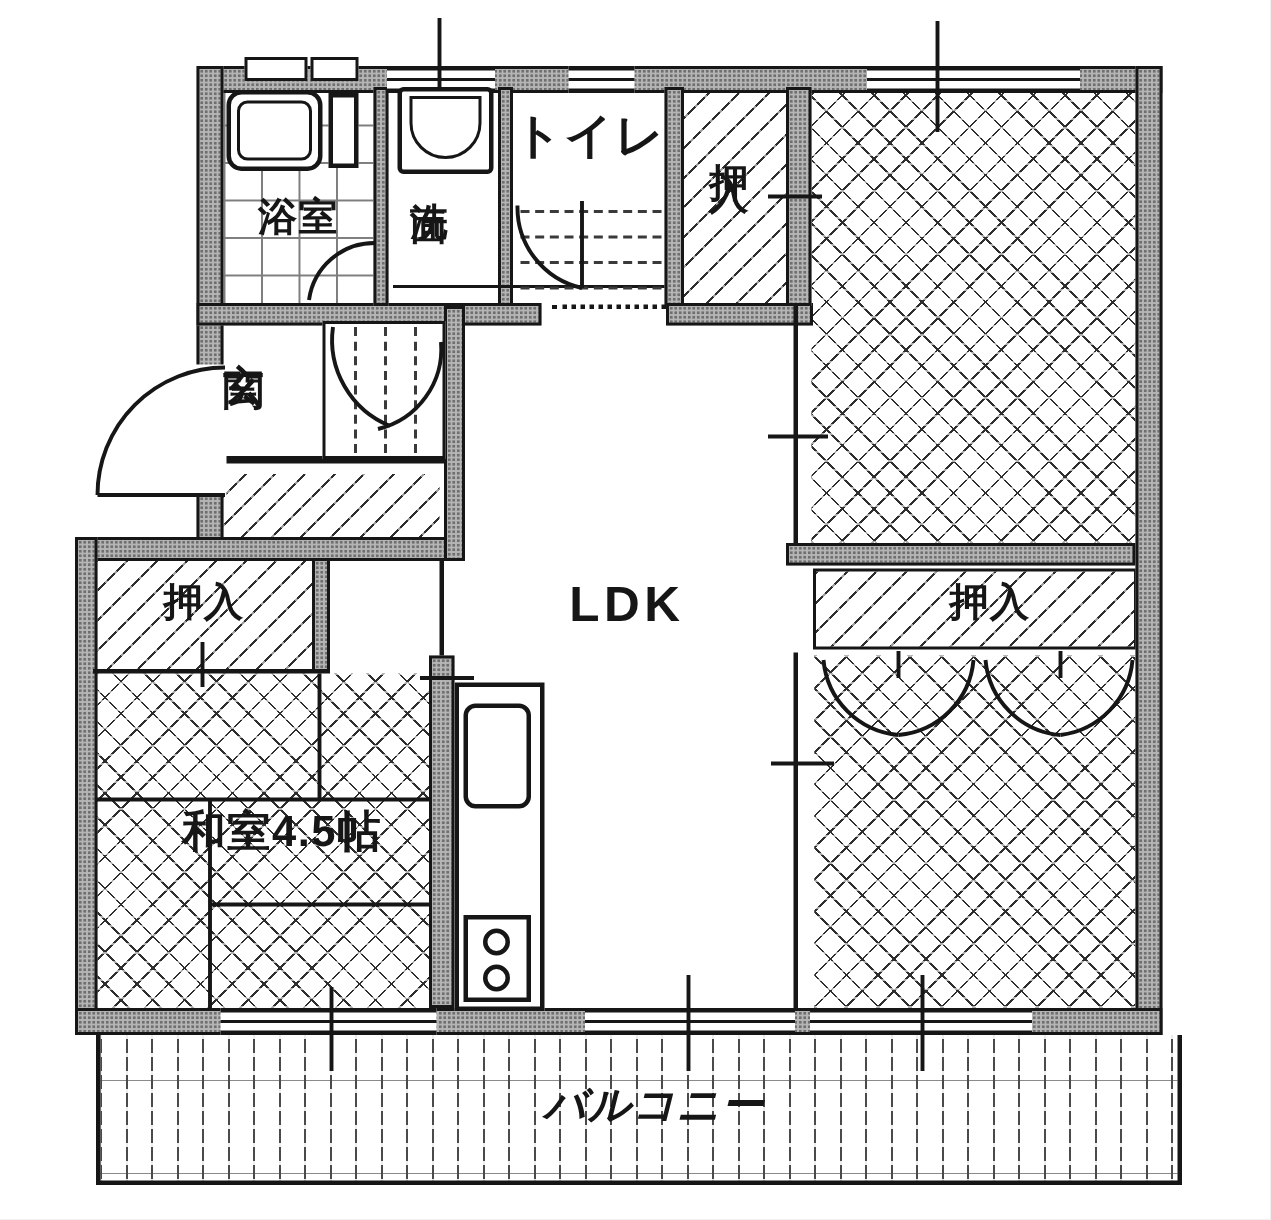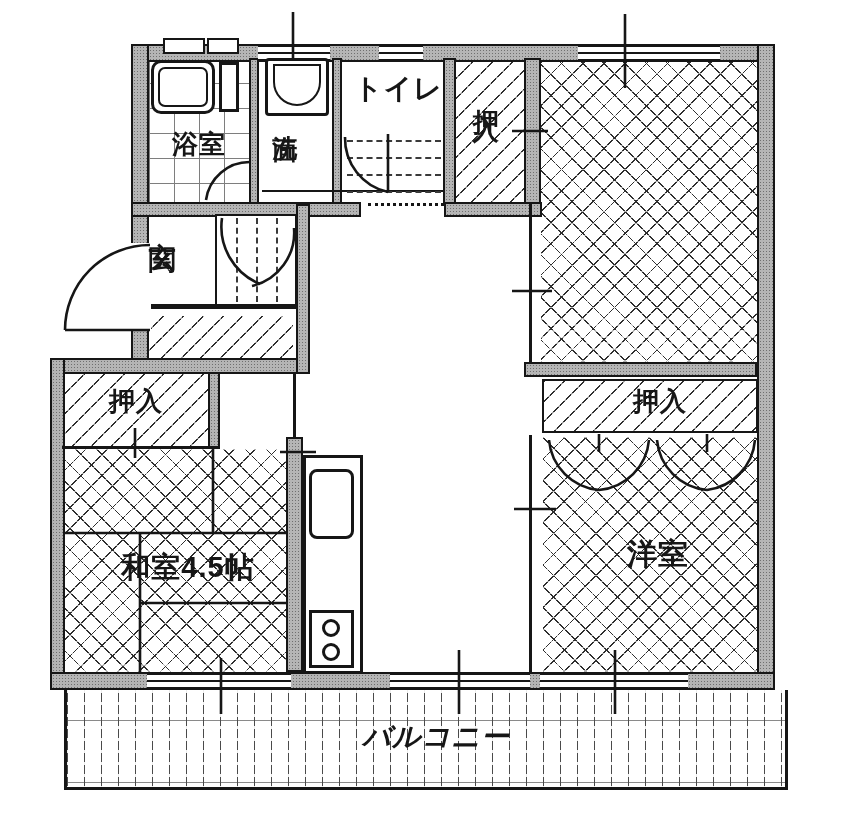--- a/index.html
+++ b/index.html
@@ -183,22 +183,22 @@
       <line x1="512" y1="131" x2="548" y2="131"></line>
       <line x1="512" y1="291" x2="552" y2="291"></line>
       <line x1="514" y1="509" x2="556" y2="509"></line>
       <line x1="135" y1="428" x2="135" y2="458"></line>
       <line x1="280" y1="452" x2="316" y2="452"></line>
     </g>
   </svg>
 
   <div class="lbl" style="left:153px;top:131px;width:92px;font-size:26px;">浴室</div>
   <div class="lbl v" style="left:272px;top:114px;font-size:25px;">洗面</div>
-  <div class="lbl" style="left:341px;top:74px;width:115px;font-size:28px;">トイレ</div>
+  <div class="lbl" style="left:341px;top:74px;width:104px;font-size:32px;">トイレ</div>
   <div class="lbl v" style="left:472px;top:88px;font-size:26px;">押入</div>
   <div class="lbl v" style="left:148px;top:220px;font-size:27px;">玄関</div>
+  <div class="lbl" style="left:366px;top:386px;width:104px;font-size:33px;letter-spacing:3px;">LDK</div>
   <div class="lbl" style="left:88px;top:388px;width:96px;font-size:26px;">押入</div>
-  <div class="lbl" style="left:92px;top:540px;width:192px;font-size:29px;margin-top:12px;">和室4.5帖</div>
+  <div class="lbl" style="left:92px;top:540px;width:192px;font-size:29px;">和室4.5帖</div>
   <div class="lbl" style="left:612px;top:388px;width:96px;font-size:26px;">押入</div>
-  <div class="lbl" style="left:608px;top:538px;width:100px;font-size:30px;">洋室</div>
   <div class="lbl" style="left:340px;top:722px;width:192px;font-size:28px;font-style:italic;">バルコニー</div>
 
 </div>
 
 </body></html>

